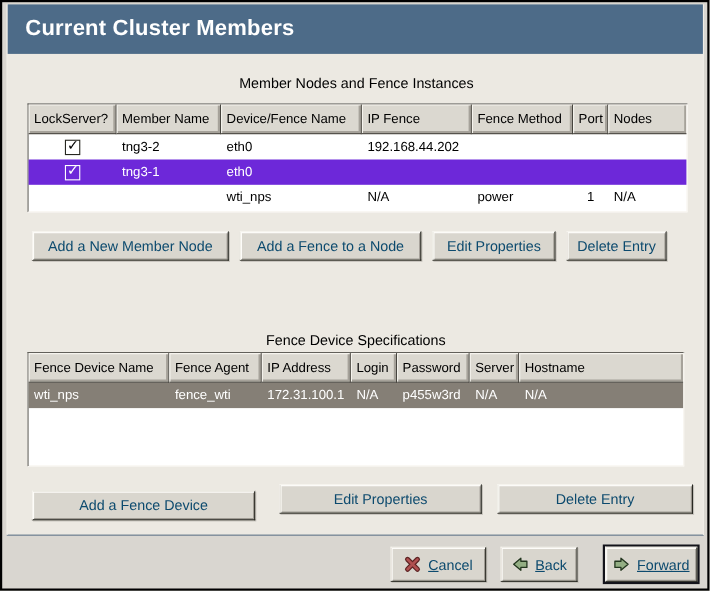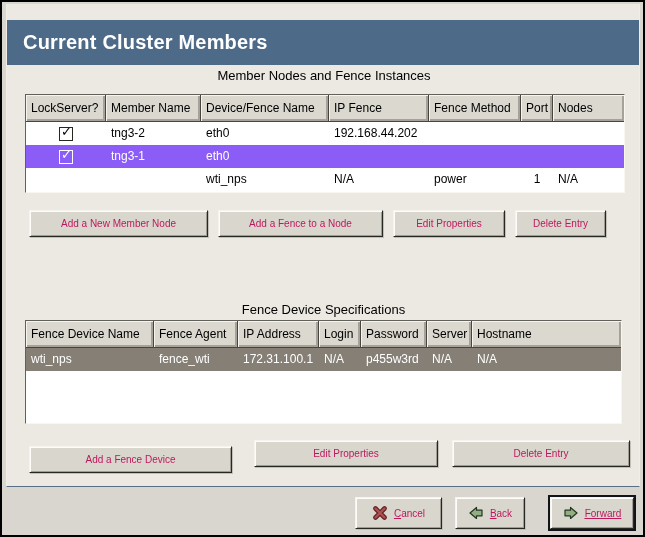--- a/index.html
+++ b/index.html
@@ -11,21 +11,20 @@
   .window{position:absolute;left:2px;top:2px;width:641px;height:533px;background:#d9d6d0;}
   .frame{
     position:absolute;left:4px;top:2px;width:634px;height:483px;
     background:#ece9e2;
     border-left:1px solid #efede6;border-right:1px solid #efede6;
     border-bottom:1px solid #5c7085;box-sizing:border-box;
   }
   .titlebar{
     height:45px;background:#4d6b88;display:flex;align-items:center;
     padding-left:16px;
-    margin-top:16px;
   }
   .titlebar .title{color:#fff;font-size:20px;font-weight:bold;letter-spacing:0.2px;}
 
   .caption{position:absolute;text-align:center;font-size:13px;color:#000;}
 
   
   .table{
     position:absolute;background:#fff;box-sizing:border-box;
     border:1px solid;border-color:#62605a #f8f6f0 #f8f6f0 #62605a;
   }
@@ -39,42 +38,42 @@
     box-shadow:inset 1px 1px 0 #f6f4ee, inset -2px -2px 0 #a6a29a;
   }
   .hcell:last-child{border-right:none;}
   .row{height:23px;}
   .cell{
     font-size:12px;line-height:23px;padding-left:5px;box-sizing:border-box;
     white-space:nowrap;overflow:hidden;color:#000;
   }
   .cell.center{text-align:center;padding-left:0;}
   .cell.cbx{display:flex;align-items:center;justify-content:center;padding-left:0;}
-  .row.selected-active{background:#8b5cf6;}
+  .row.selected-active{background:#6d28d9;}
   .row.selected-active .cell{color:#fff;}
   .row.selected-inactive{background:#857f76;}
   .row.selected-inactive .cell{color:#fff;}
 
   .checkbox{
     width:12px;height:12px;background:#fff;border:1px solid #26261f;
     display:inline-block;position:relative;box-sizing:content-box;
   }
   .checkbox.checked::after{
     content:"\2713";position:absolute;left:1px;top:-6px;font-size:13px;
     font-weight:bold;color:#000;line-height:1.6;
   }
   .row.selected-active .checkbox{border-color:#fff;background:transparent;}
   .row.selected-active .checkbox.checked::after{color:#fff;}
 
   
   .btn{
     position:absolute;height:27px;background:#d9d6ce;
     border:1px solid;border-color:#f6f4ee #282822 #282822 #f6f4ee;
     box-shadow:inset 1px 1px 0 #fdfcf9, inset -1px -1px 0 #a09c94, 1px 1px 0 #c2bfb8;
-    font-size:10px;color:#be185d;display:flex;align-items:center;justify-content:center;
+    font-size:13px;color:#0c4a6e;display:flex;align-items:center;justify-content:center;
     box-sizing:border-box;cursor:default;gap:6px;white-space:nowrap;
   }
   .footer-btn{height:32px;}
   .btn.default{box-shadow:0 0 0 2px #13131a, inset 1px 1px 0 #fdfcf9, inset -1px -1px 0 #a09c94;text-decoration:underline;}
   .btn .icon{display:inline-flex;width:16px;height:16px;}
   .btn u{text-decoration:underline;}
 </style>
 </head>
 <body>
 

